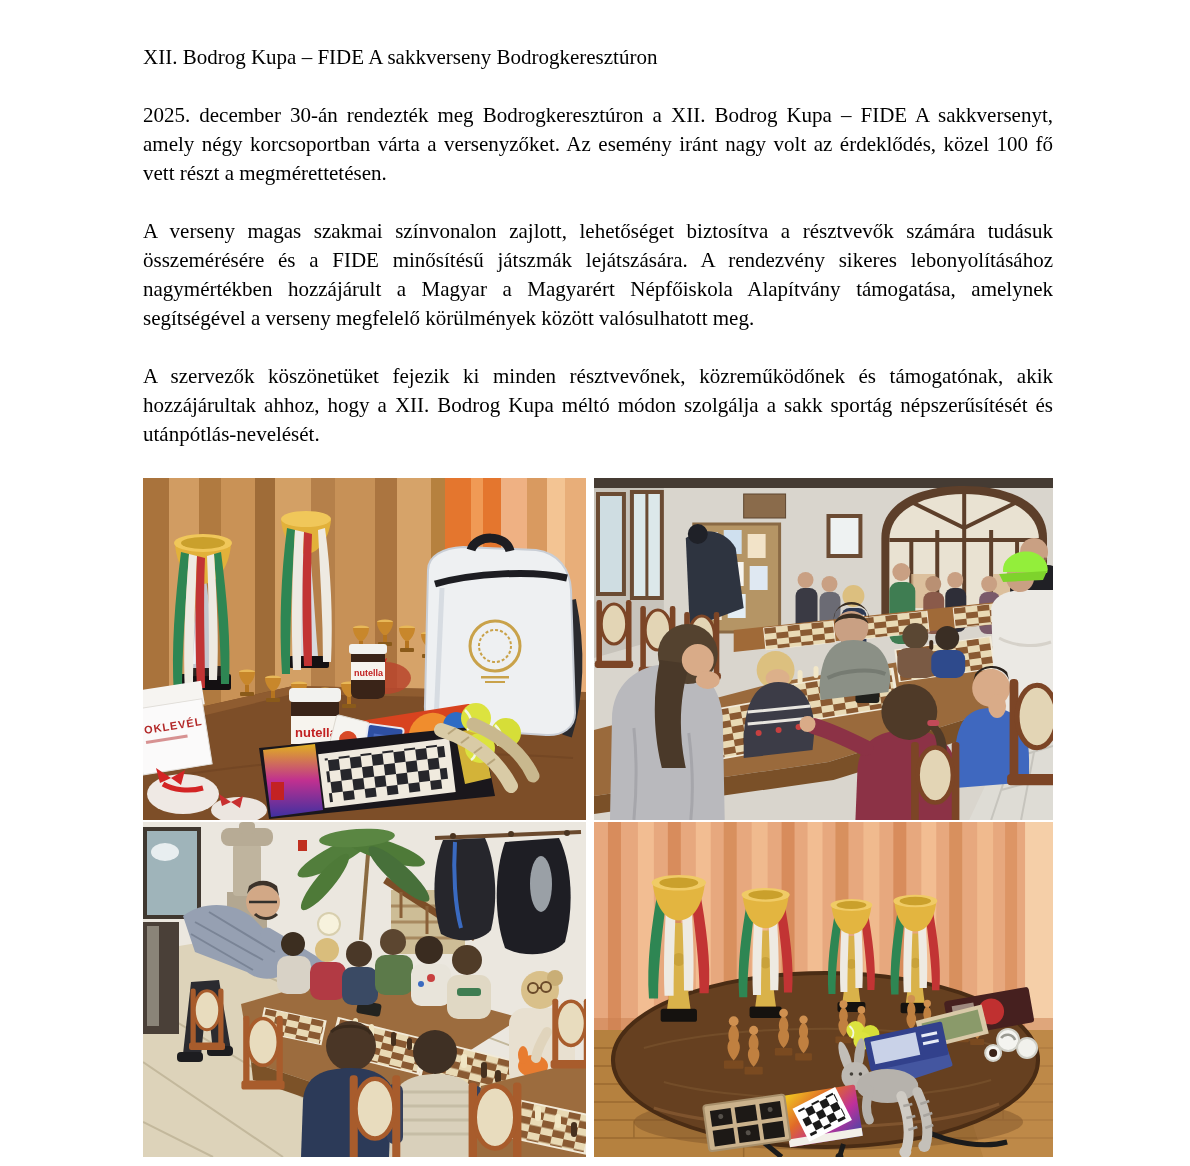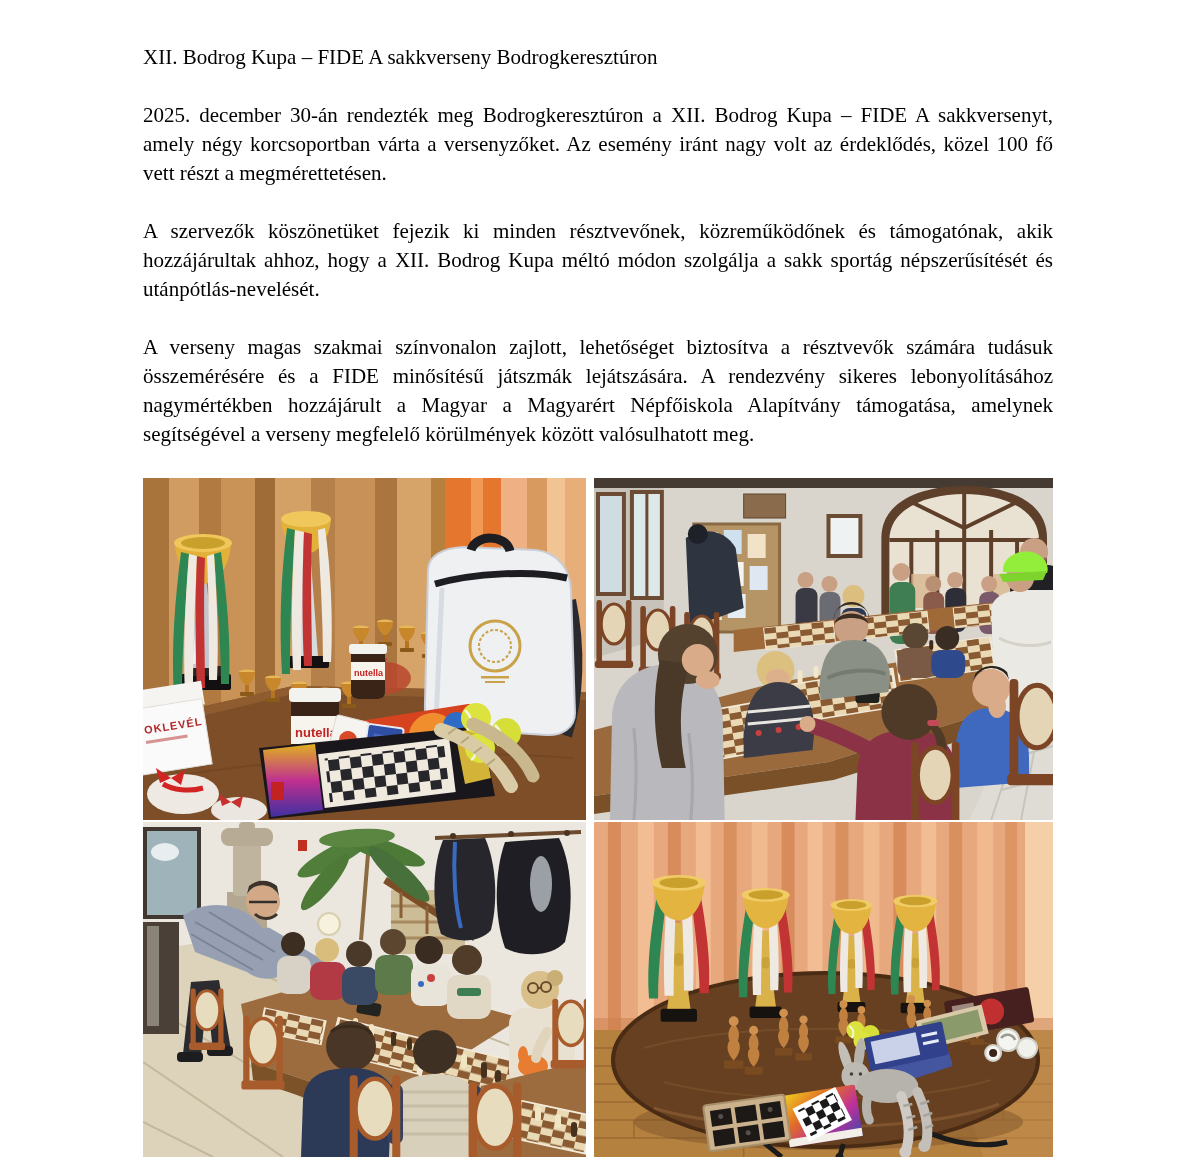--- a/index.html
+++ b/index.html
@@ -16,22 +16,22 @@
   svg text{font-family:"Liberation Sans", sans-serif;}
 </style>
 </head>
 <body>
 
 <div class="page">
 
   <h1 class="doc-title">XII. Bodrog Kupa – FIDE A sakkverseny Bodrogkeresztúron</h1>
 
   <p class="body-par">2025. december 30-án rendezték meg Bodrogkeresztúron a XII. Bodrog Kupa – FIDE A sakkversenyt, amely négy korcsoportban várta a versenyzőket. Az esemény iránt nagy volt az érdeklődés, közel 100 fő vett részt a megmérettetésen.</p>
+  <p class="body-par">A verseny magas szakmai színvonalon zajlott, lehetőséget biztosítva a résztvevők számára tudásuk összemérésére és a FIDE minősítésű játszmák lejátszására. A rendezvény sikeres lebonyolításához nagymértékben hozzájárult a Magyar a Magyarért Népfőiskola Alapítvány támogatása, amelynek segítségével a verseny megfelelő körülmények között valósulhatott meg.</p>
   <p class="body-par">A szervezők köszönetüket fejezik ki minden résztvevőnek, közreműködőnek és támogatónak, akik hozzájárultak ahhoz, hogy a XII. Bodrog Kupa méltó módon szolgálja a sakk sportág népszerűsítését és utánpótlás-nevelését.</p>
-  <p class="body-par">A verseny magas szakmai színvonalon zajlott, lehetőséget biztosítva a résztvevők számára tudásuk összemérésére és a FIDE minősítésű játszmák lejátszására. A rendezvény sikeres lebonyolításához nagymértékben hozzájárult a Magyar a Magyarért Népfőiskola Alapítvány támogatása, amelynek segítségével a verseny megfelelő körülmények között valósulhatott meg.</p>
 
   <div class="photo-grid">
 
     <figure class="photo">
       <svg viewBox="0 0 443 342" preserveAspectRatio="none">
         <defs>
           <pattern id="p1chk" width="22" height="22" patternUnits="userSpaceOnUse">
             <rect width="22" height="22" fill="#f0eade"></rect>
             <rect width="11" height="11" fill="#26262b"></rect>
             <rect x="11" y="11" width="11" height="11" fill="#26262b"></rect>

